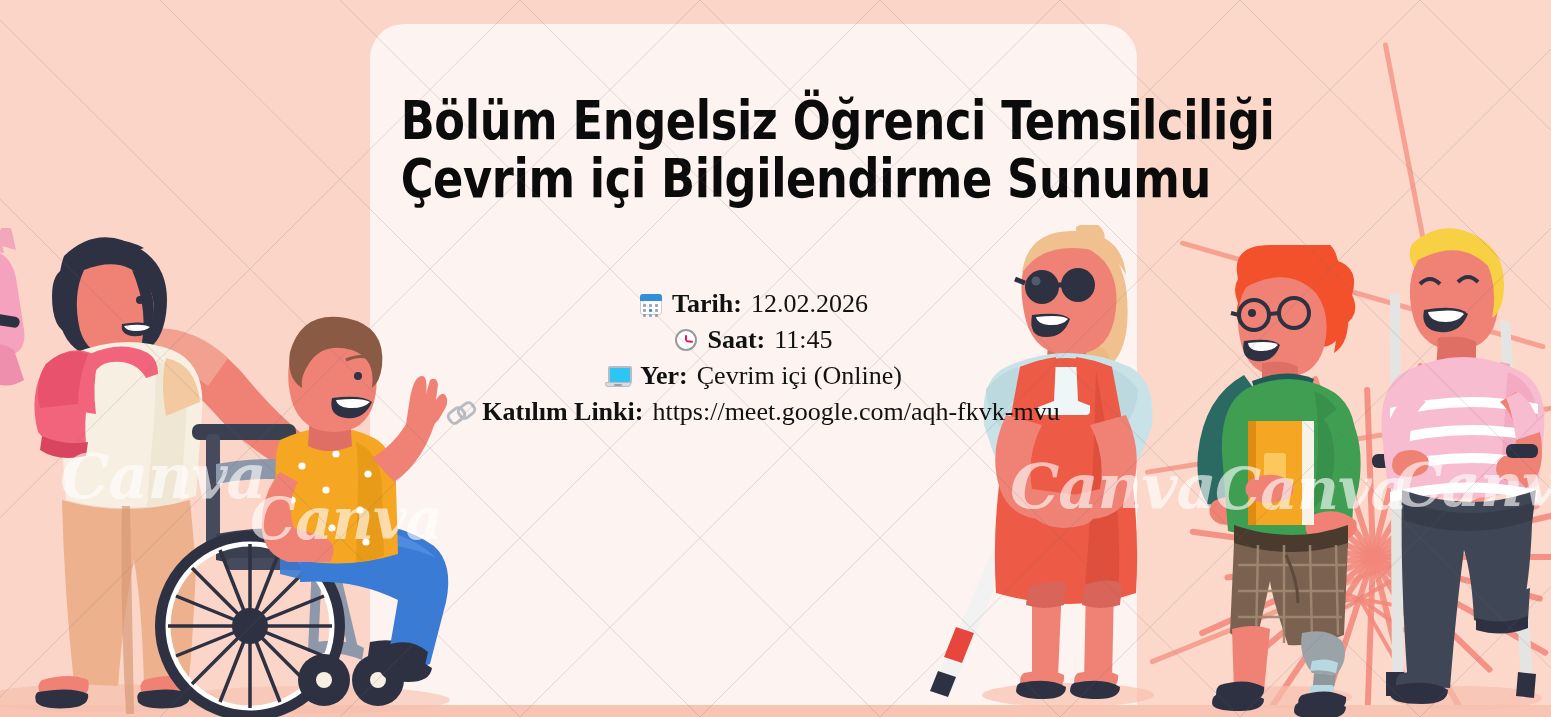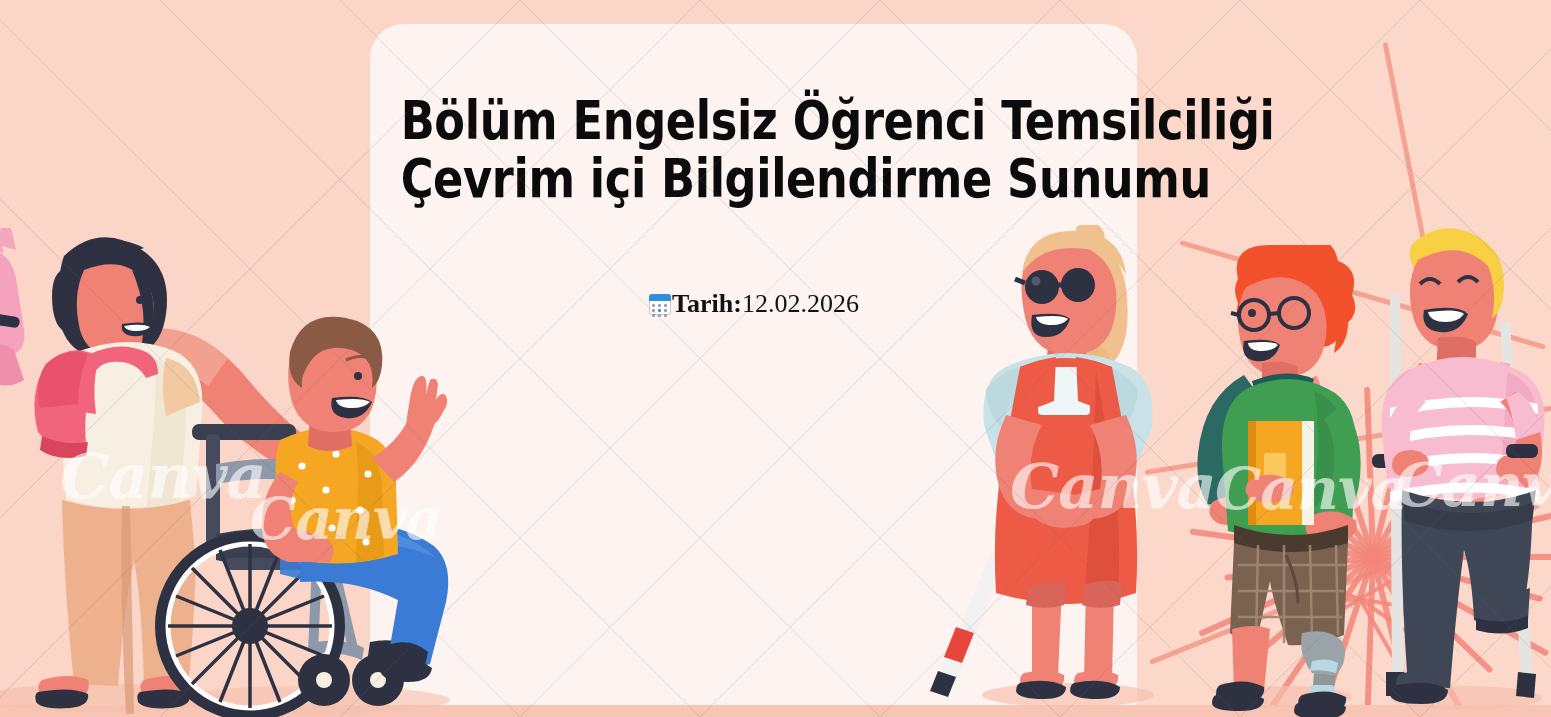--- a/index.html
+++ b/index.html
@@ -74,20 +74,21 @@
     position:absolute; left:370px; top:286px; width:767px;
     text-align:center;
     z-index:6;
     font-family:"Liberation Serif","DejaVu Serif", serif;
     color:#111;
   }
   .detail-row {
     display:flex;
     align-items:center;
     justify-content:center;
+    gap:9px;
     height:36px;
     font-size:26px;
     white-space:nowrap;
   }
   .detail-label { font-weight:700; }
   .detail-value { font-weight:400; }
 
   
   .ico { display:inline-block; flex:0 0 auto; }
 
@@ -565,19 +566,45 @@
             <i></i>
             <i></i>
             <i></i>
             <i></i>
           </span>
       </span>
       <span class="detail-label">Tarih:</span>
       <span class="detail-value">12.02.2026</span>
     </div>
 
-
-
+    <div class="detail-row">
+      <span class="ico ico-clock">
+        <span class="face"></span>
+          <span class="hh"></span>
+          <span class="mh"></span>
+      </span>
+      <span class="detail-label">Saat:</span>
+      <span class="detail-value">11:45</span>
+    </div>
+
+    <div class="detail-row">
+      <span class="ico ico-laptop">
+        <span class="lid"></span>
+          <span class="base"></span>
+          <span class="pad"></span>
+      </span>
+      <span class="detail-label">Yer:</span>
+      <span class="detail-value">Çevrim içi (Online)</span>
+    </div>
+
+    <div class="detail-row">
+      <span class="ico ico-link">
+        <span class="ring r1"></span>
+          <span class="ring r2"></span>
+      </span>
+      <span class="detail-label">Katılım Linki:</span>
+      <span class="detail-value">https://meet.google.com/aqh-fkvk-mvu</span>
+    </div>
 
   </div>
 
   <div class="bottom-strip"></div>
 </div>
 
 </body></html>

